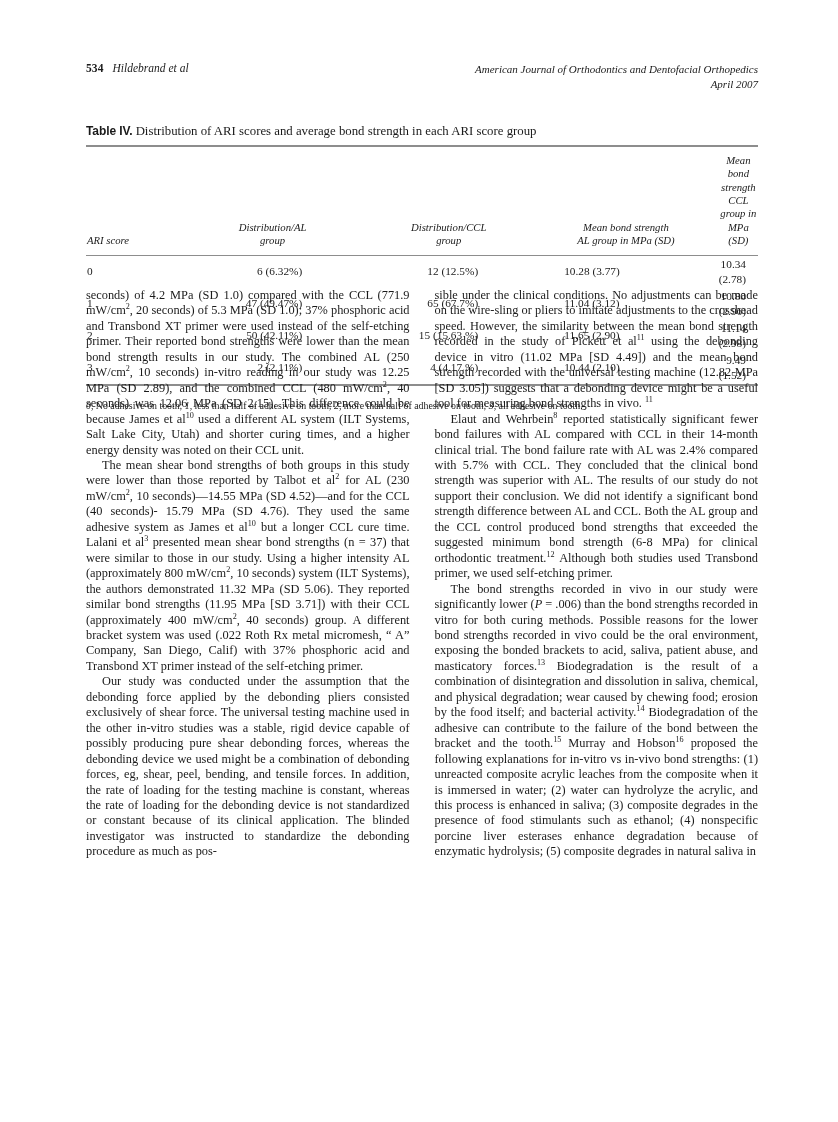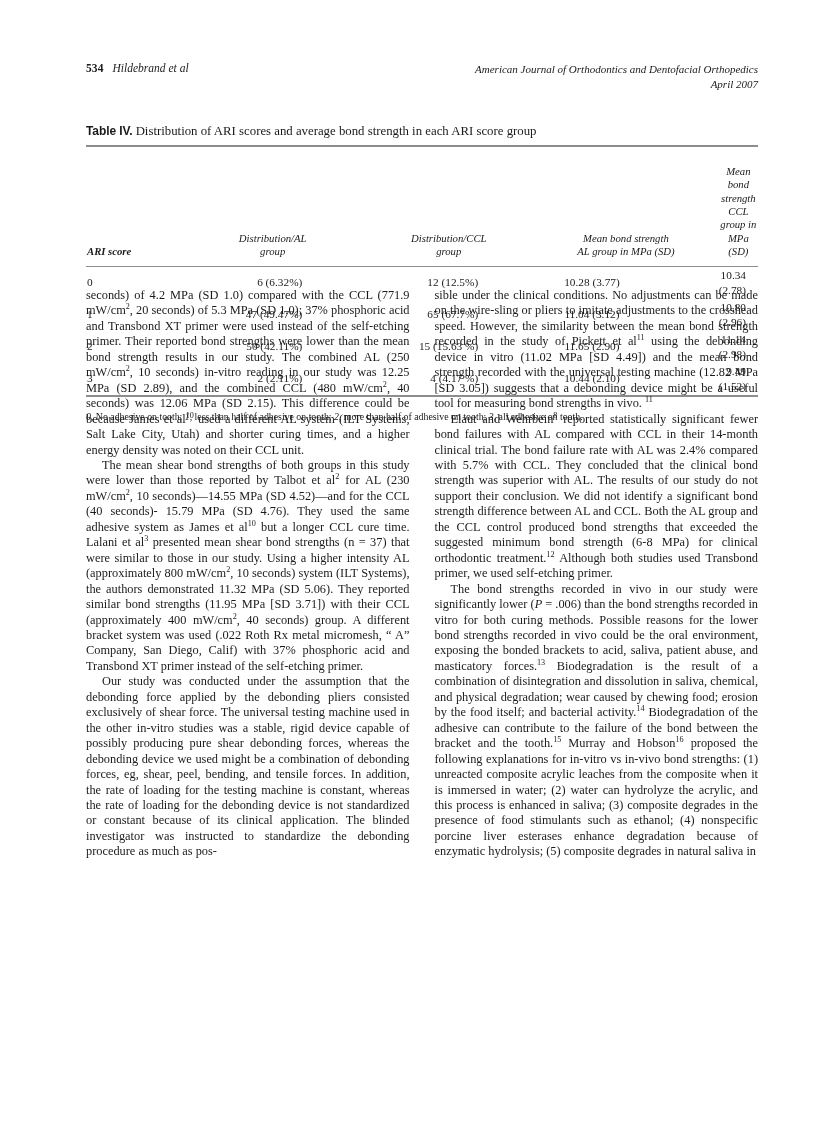--- a/index.html
+++ b/index.html
@@ -81,28 +81,27 @@
   table.ari {
     width: 672px;
     border-collapse: collapse;
     font-size: 11.2px;
   }
   table.ari thead th {
     font-style: italic;
     font-weight: normal;
     font-size: 10.7px;
     line-height: 1.25;
-    padding: 18px 0 7px 0;
+    padding: 7px 0 7px 0;
     vertical-align: bottom;
     text-align: center;
   }
   table.ari thead th.col-score {
     text-align: left;
     padding-left: 1px;
-    font-weight: bold;
   }
   .rule-top {
     border-top: 2.6px solid #8d8d8d;
   }
   .rule-mid {
     border-top: 1.4px solid #8d8d8d;
   }
   .rule-bot {
     border-bottom: 2.2px solid #8d8d8d;
   }

